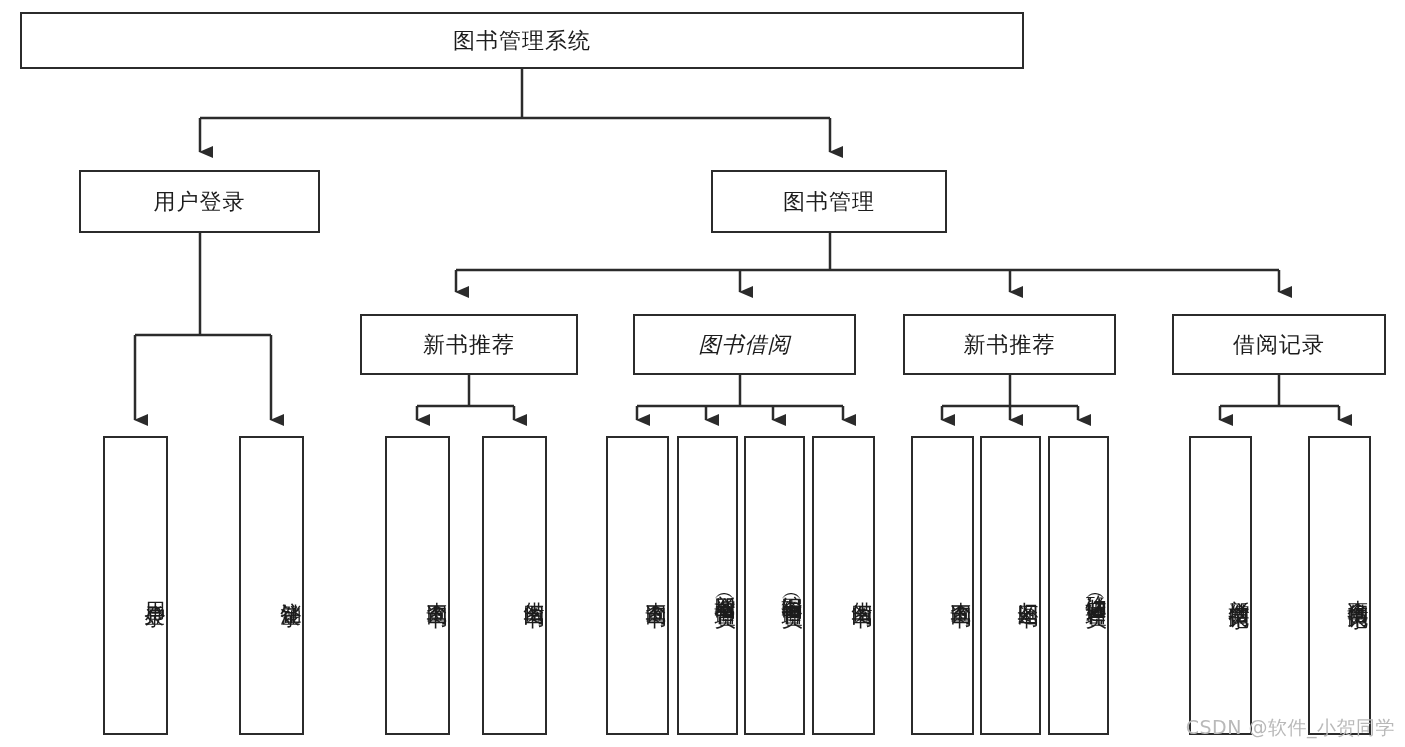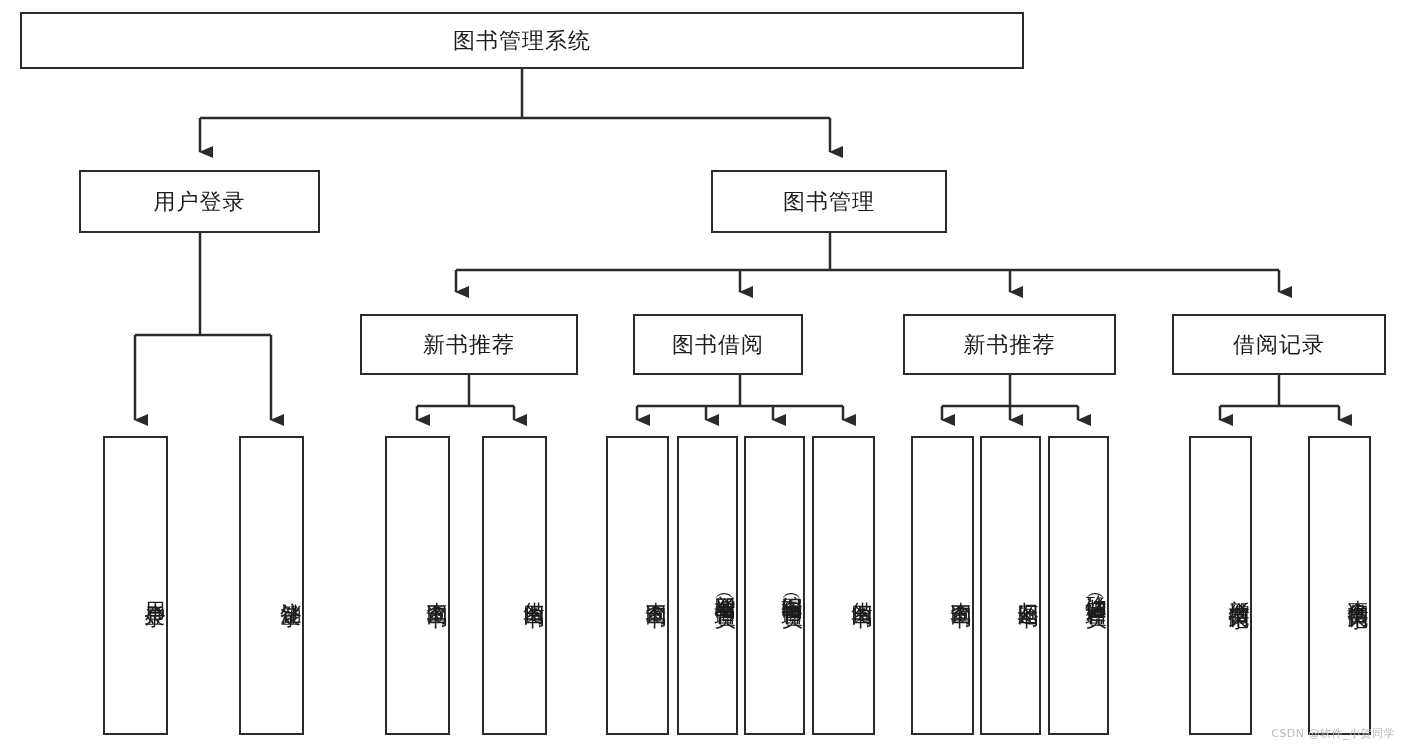--- a/index.html
+++ b/index.html
@@ -53,21 +53,21 @@
     padding-top: 2px;
   }
   .node-label {
     display: block;
     white-space: pre-line;
   }
   #watermark {
     position: absolute;
     right: 10px;
     bottom: 6px;
-    font-size: 11px;
+    font-size: 19px;
     color: #b9b9b9;
     z-index: 5;
     white-space: nowrap;
     letter-spacing: 0.5px;
   }
 </style>
 </head>
 <body>
 
 <div id="diagram-root">
@@ -129,21 +129,21 @@
   <div class="node horizontal" style="left:79px; top:170px; width:241px; height:63px;">
     <span class="node-label">用户登录</span>
   </div>
   <div class="node horizontal" style="left:711px; top:170px; width:236px; height:63px;">
     <span class="node-label">图书管理</span>
   </div>
 
   <div class="node horizontal" style="left:360px; top:314px; width:218px; height:61px;align-items:center;">
     <span class="node-label">新书推荐</span>
   </div>
-  <div class="node horizontal" style="left:633px; top:314px; width:170px; height:61px;">
+  <div class="node horizontal" style="left:633px; top:314px; width:223px; height:61px;font-style:italic;">
     <span class="node-label">图书借阅</span>
   </div>
   <div class="node horizontal" style="left:903px; top:314px; width:213px; height:61px;">
     <span class="node-label">新书推荐</span>
   </div>
   <div class="node horizontal" style="left:1172px; top:314px; width:214px; height:61px;">
     <span class="node-label">借阅记录</span>
   </div>
 
   <div class="node vertical" style="left:103px; top:436px; width:65px; height:299px;">

